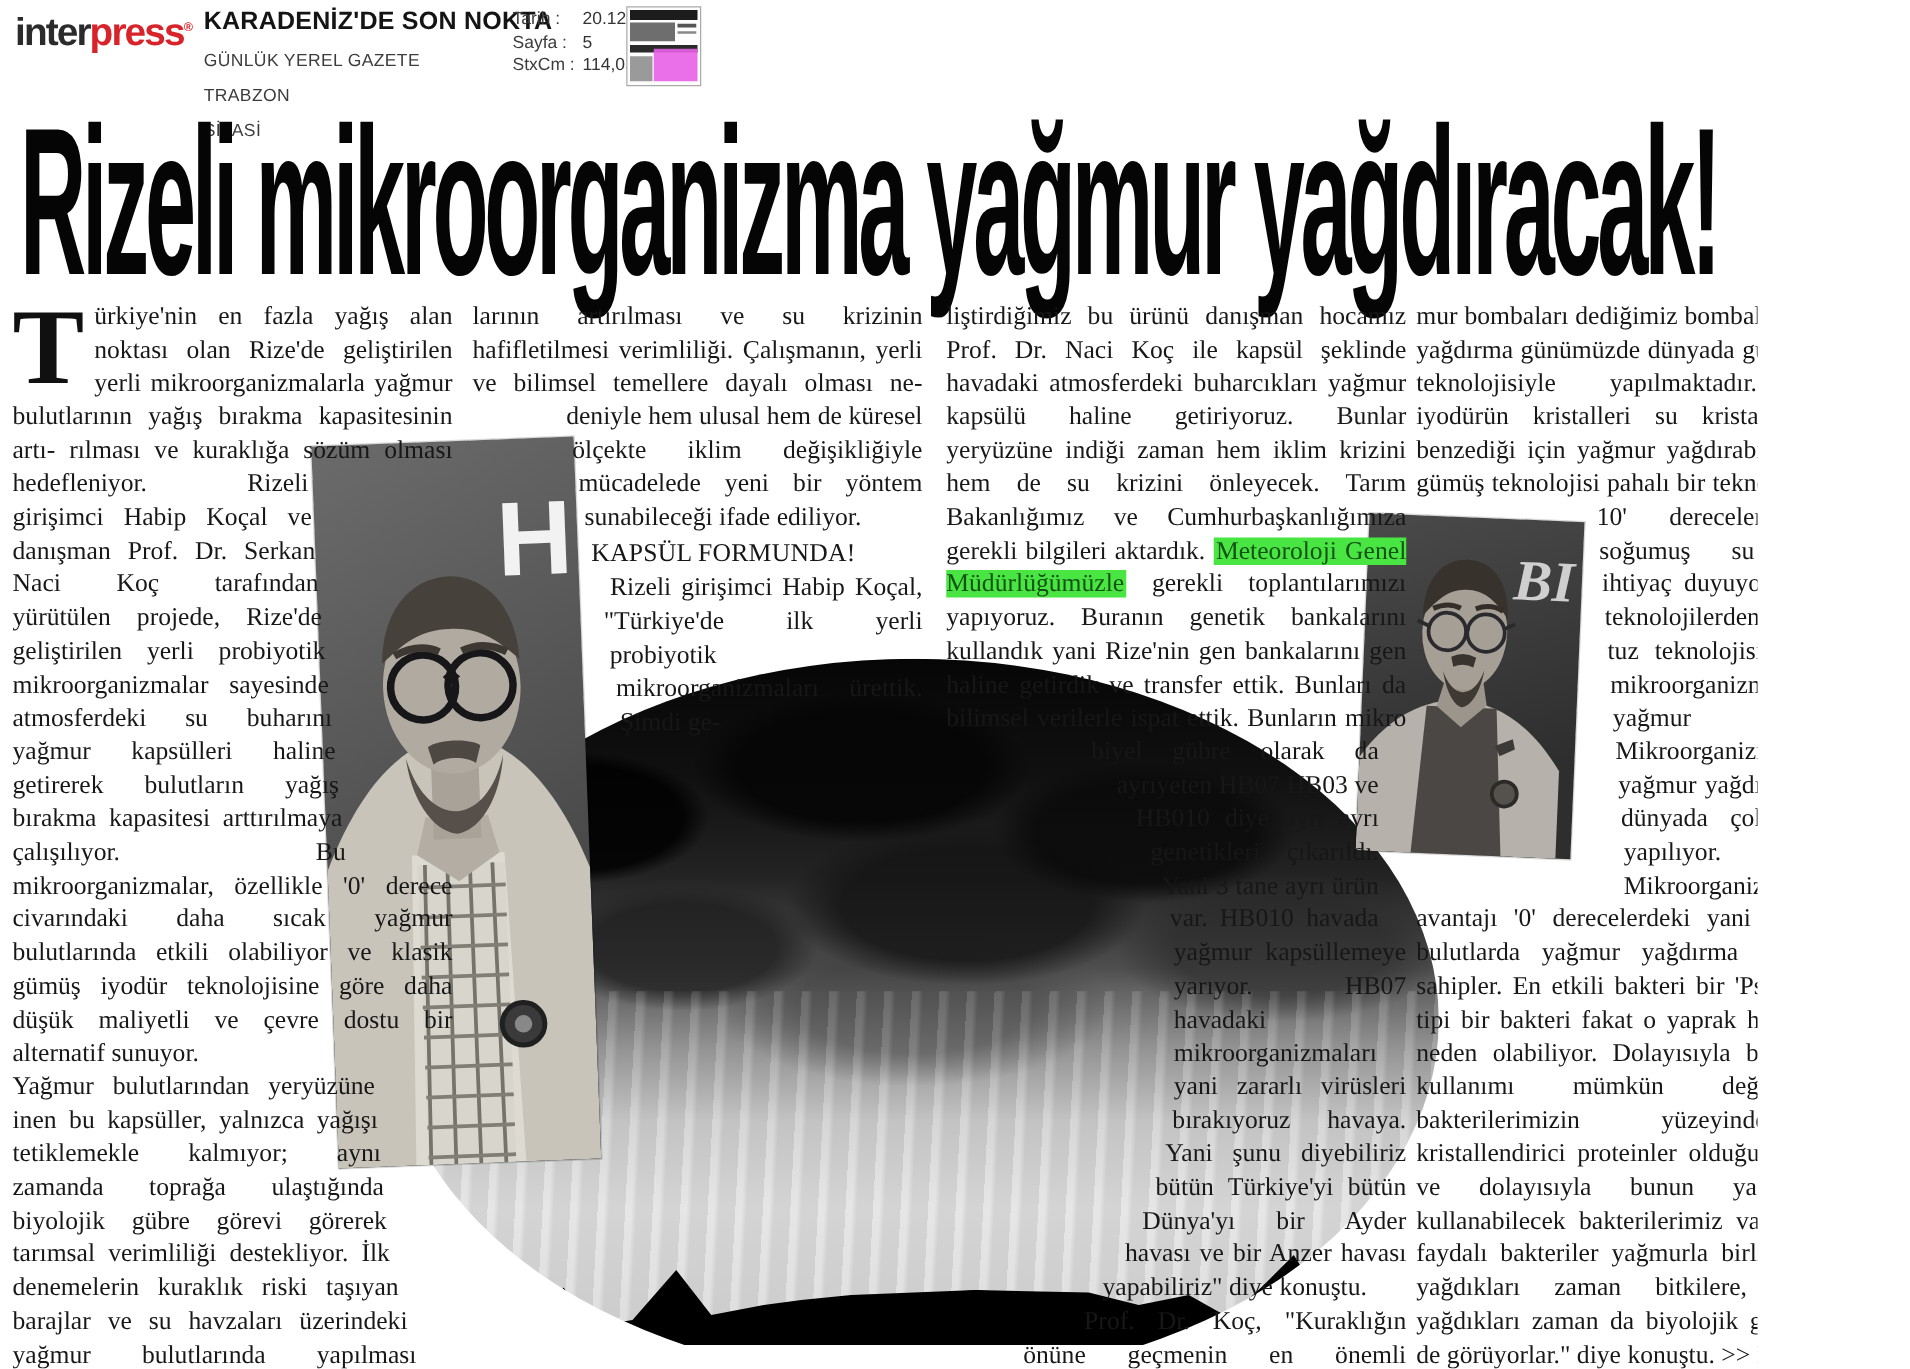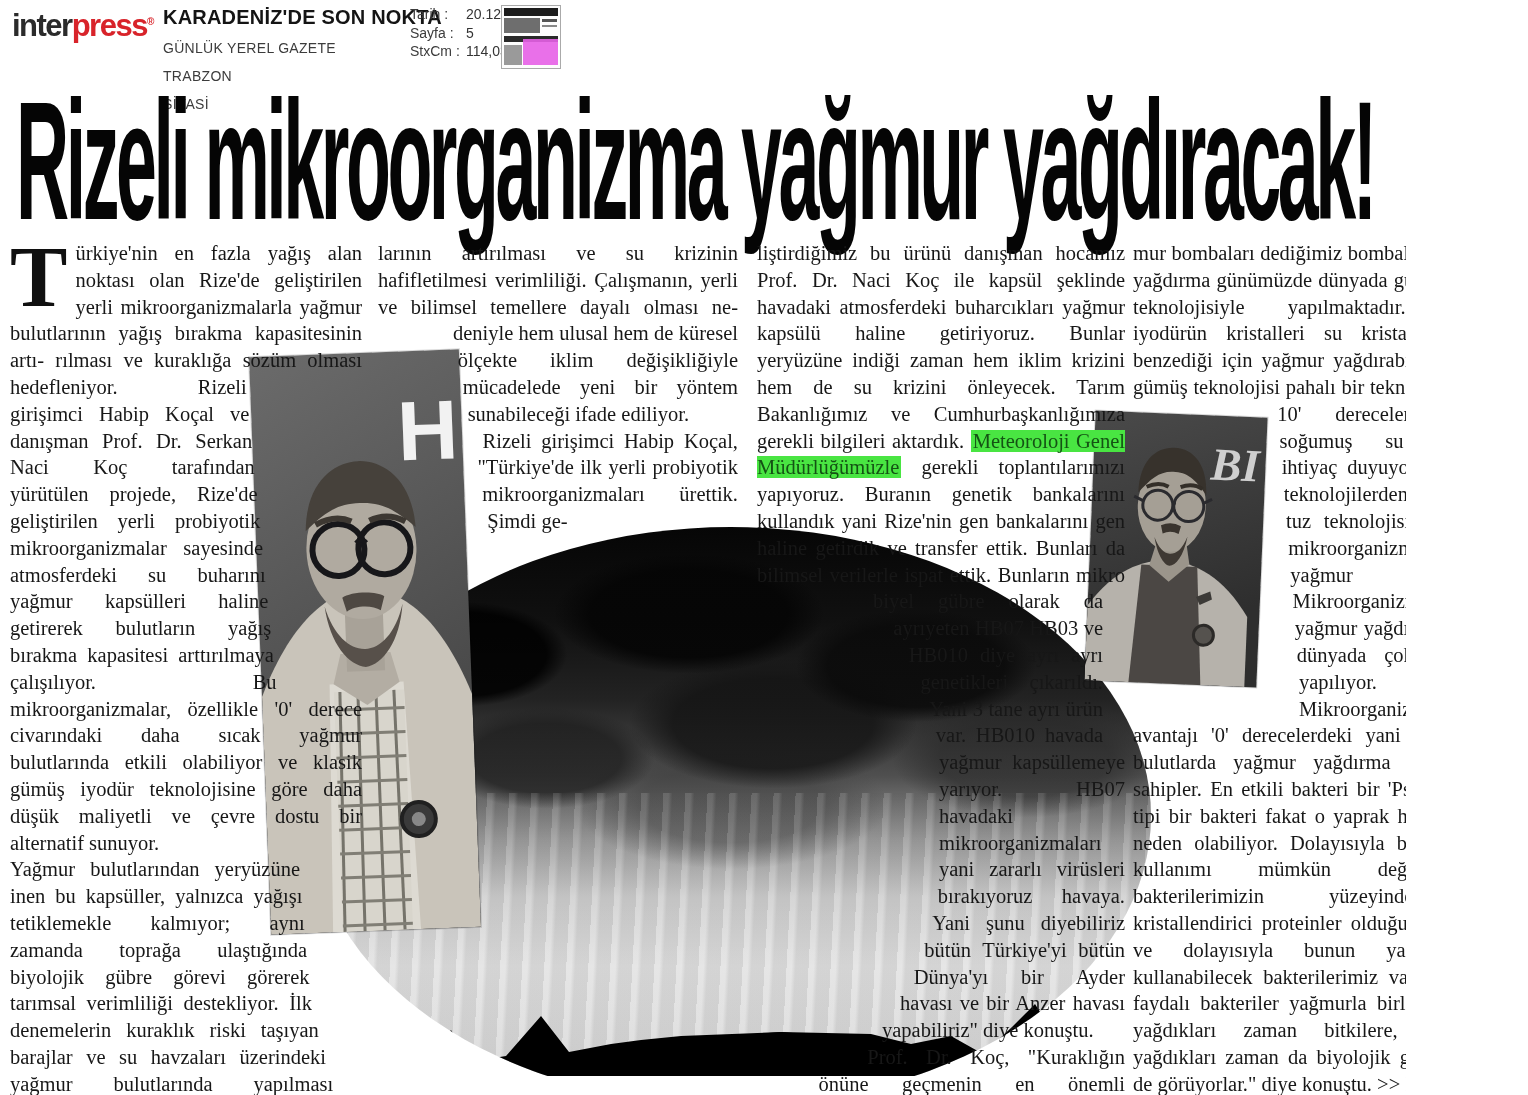--- a/index.html
+++ b/index.html
@@ -221,20 +221,21 @@
     </svg>
   </div>
 
   <div class="col" id="col1">
     <p><span class="dropcap">T</span><span>ürkiye'nin en fazla yağış alan noktası olan Rize'de geliştirilen yerli mikroorganizmalarla yağmur bulutlarının yağış bırakma kapasitesinin artı-</span><span class="sp1a"></span> <span>rılması ve kuraklığa sözüm olması hedefleniyor. Rizeli girişimci Habip Koçal ve danışman Prof. Dr. Serkan Naci Koç tarafından yürütülen projede, Rize'de geliştirilen yerli probiyotik mikroorganizmalar sayesinde atmosferdeki su buharını yağmur kapsülleri haline getirerek bulutların yağış bırakma kapasitesi arttırılmaya çalışılıyor. Bu mikroorganizmalar, özellikle '0' derece civarındaki daha sıcak yağmur bulutlarında etkili olabiliyor ve klasik gümüş iyodür teknolojisine göre daha düşük maliyetli ve çevre dostu bir alternatif sunuyor.</span></p>
     <p><span class="sp1b"></span><span>Yağmur bulutlarından yeryüzüne inen bu kapsüller, yalnızca yağışı tetiklemekle kalmıyor; aynı zamanda toprağa ulaştığında biyolojik gübre görevi görerek tarımsal verimliliği destekliyor. İlk denemelerin kuraklık riski taşıyan barajlar ve su havzaları üzerindeki yağmur bulutlarında yapılması planlandığı projenin başarılı olması halinde yağış rejiminin dengelenmesi, baraj doluluk oran-</span></p>
   </div>
 
   <div class="col" id="col2">
     <p><span>larının artırılması ve su krizinin hafifletilmesi verimliliği. Çalışmanın, yerli ve bilimsel temellere dayalı olması ne-</span><span class="sp2"></span> <span>deniyle hem ulusal hem de küresel ölçekte iklim değişikliğiyle mücadelede yeni bir yöntem sunabileceği ifade ediliyor.</span></p>
+    <p class="sub">KAPSÜL FORMUNDA!</p>
     <p class="pind">Rizeli girişimci Habip Koçal, "Türkiye'de ilk yerli probiyotik mikroorganizmaları ürettik. Şimdi ge-</p>
   </div>
 
   <div class="col" id="col3">
     <p><span>liştirdiğimiz bu ürünü danışman hocamız Prof. Dr. Naci Koç ile kapsül şeklinde havadaki atmosferdeki buharcıkları yağmur kapsülü haline getiriyoruz. Bunlar yeryüzüne indiği zaman hem iklim krizini hem de su krizini önleyecek. Tarım Bakanlığımız ve Cumhurbaşkanlığımıza gerekli bilgileri aktardık. </span><span class="hl">Meteoroloji Genel Müdürlüğümüzle</span><span> gerekli toplantılarımızı yapıyoruz. Buranın genetik bankalarını kullandık yani Rize'nin gen bankalarını gen haline getirdik ve transfer ettik. Bunları da bilimsel verilerle</span><span class="sp3r"></span><span class="sp3"></span> <span>ispat ettik. Bunların mikro biyel gübre olarak da ayrıyeten HB07 HB03 ve HB010 diye ayrı ayrı genetikleri çıkarıldı. Yani 3 tane ayrı ürün var. HB010 havada yağmur kapsüllemeye yarıyor. HB07 havadaki mikroorganizmaları yani zararlı virüsleri bırakıyoruz havaya. Yani şunu diyebiliriz bütün Türkiye'yi bütün Dünya'yı bir Ayder havası ve bir Anzer havası yapabiliriz" diye konuştu.</span></p>
     <p class="pind">Prof. Dr. Koç, "Kuraklığın önüne geçmenin en önemli yollarından bir tanesi yapay yağmur yağdırma. Bizim yağ-</p>
   </div>
 
   <div class="col" id="col4">
     <p><span>mur bombaları dediğimiz bombalarla yağmur yağdırma günümüzde dünyada gümüş iyodür teknolojisiyle yapılmaktadır. Gümüş iyodürün kristalleri su kristallerine çok benzediği için yağmur yağdırabiliyor. Fakat gümüş teknolojisi pahalı</span><span class="sp4"></span> <span>bir teknoloji 'eksi 8-10' derecelerde süper soğumuş su buharına ihtiyaç duyuyor. Alternatif teknolojilerden bir tanesi tuz teknolojisi, diğeri de mikroorganizmalarla yağmur yağdırma. Mikroorganizmalarla yağmur yağdırma üzerine dünyada çok araştırma yapılıyor. Mikroorganizmaların bir avantajı '0' derecelerdeki yani daha sıcak bulutlarda yağmur yağdırma kapasitesine sahipler. En etkili bakteri bir 'Pseudomonas' tipi bir bakteri fakat o yaprak hastalıklarına neden olabiliyor. Dolayısıyla bunun pratik kullanımı mümkün değil. Bazı bakterilerimizin yüzeyinde buz kristallendirici proteinler olduğunu keşfettik ve dolayısıyla bunun yağmurlamada kullanabilecek bakterilerimiz var ve bunlar faydalı bakteriler yağmurla birlikte toprağa yağdıkları zaman bitkilere, ormanlara yağdıkları zaman da biyolojik gübre görevi de görüyorlar." diye konuştu. &gt;&gt; İHA</span></p>

